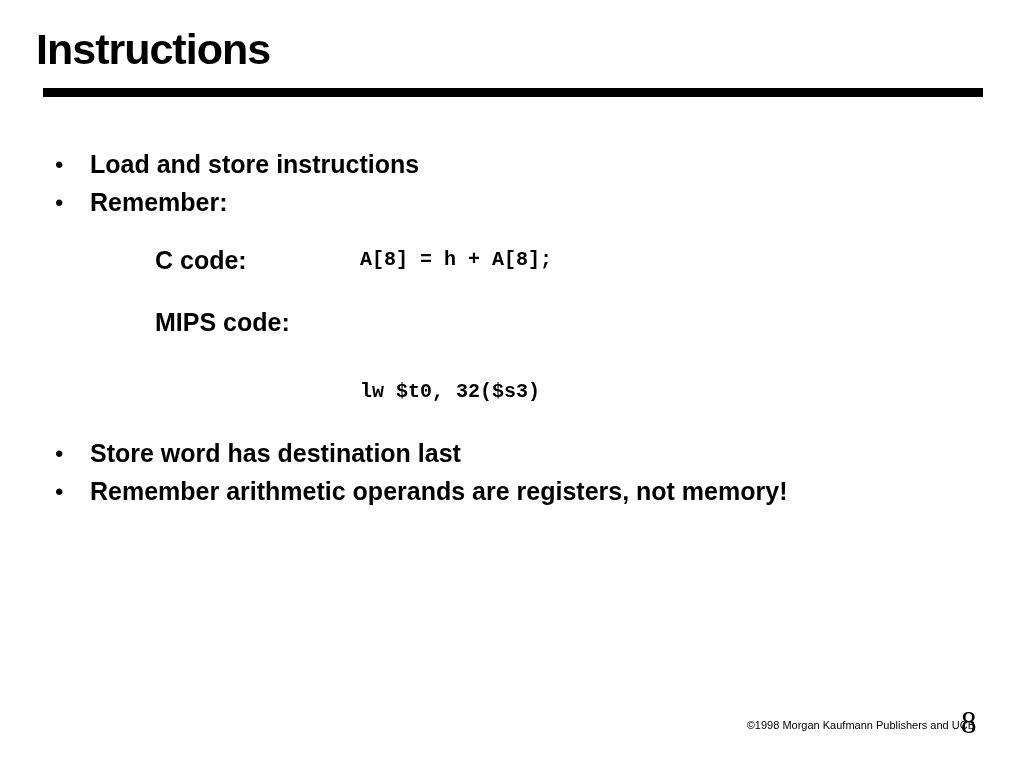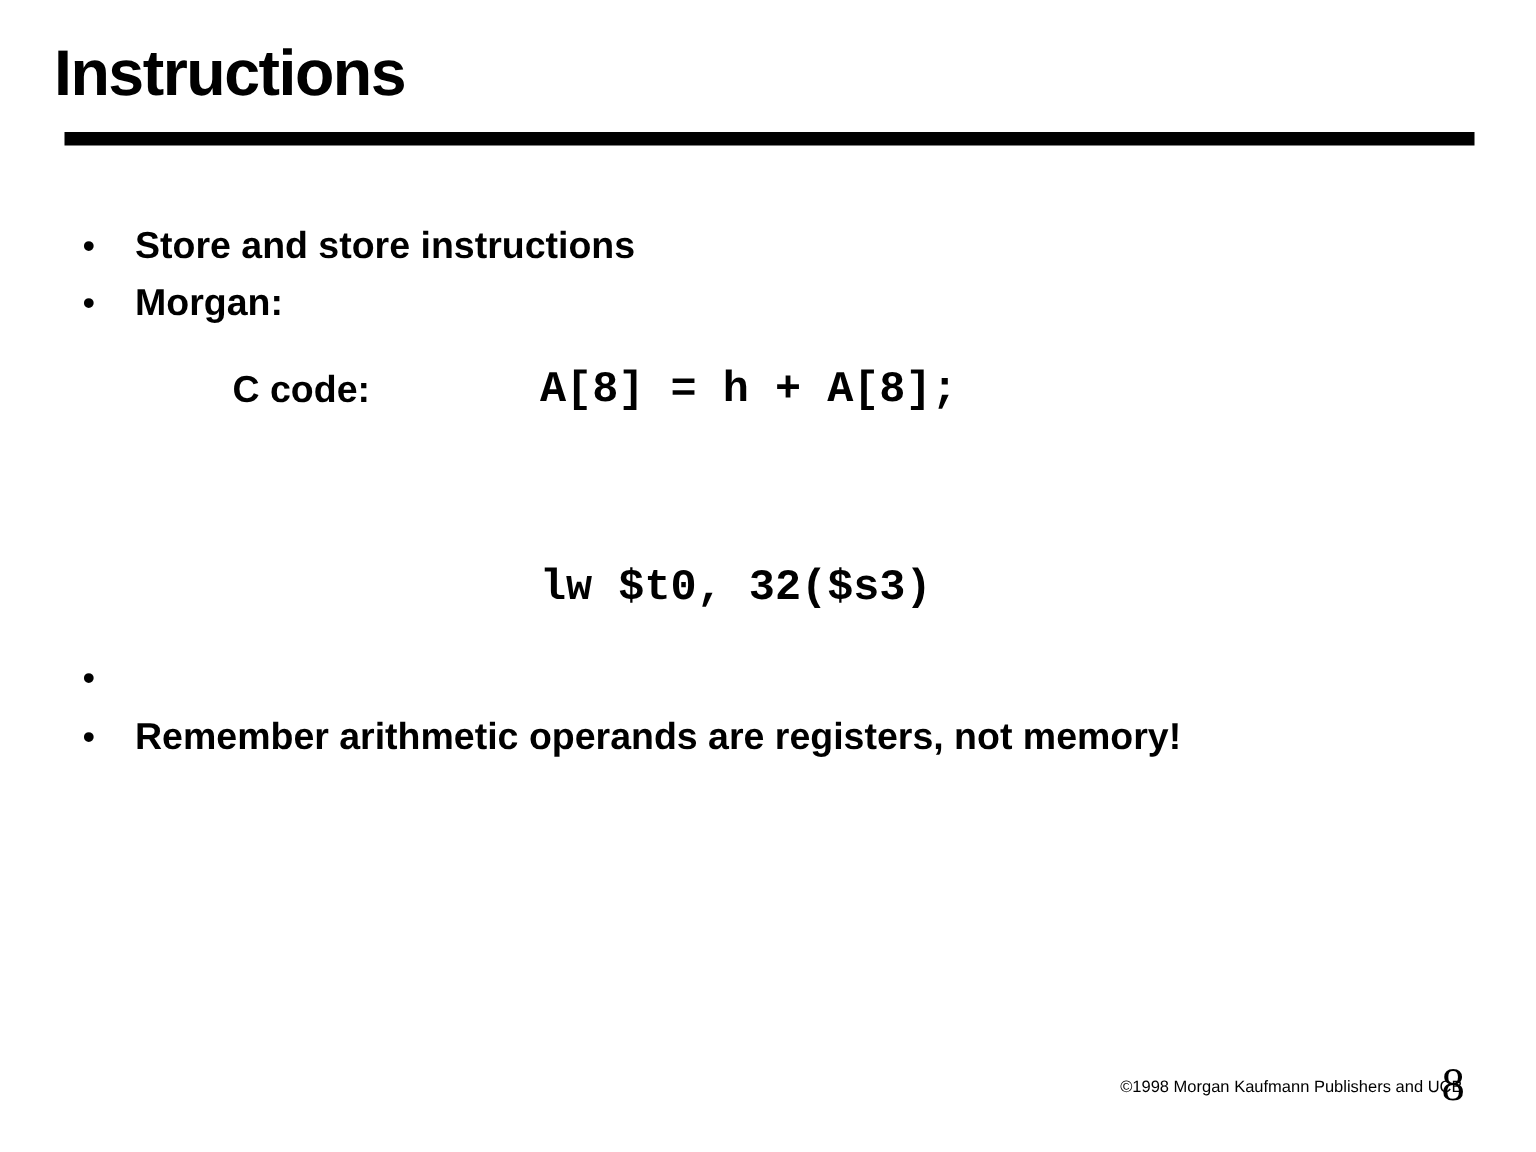--- a/index.html
+++ b/index.html
@@ -58,21 +58,21 @@
     white-space: nowrap;
     text-align: right;
   }
   .c-label   { top: 246px; }
   .mips-label{ top: 308px; }
   .code {
     position: absolute;
     left: 360px;
     font-family: "Liberation Mono", monospace;
     font-weight: bold;
-    font-size: 29px;
+    font-size: 20px;
     line-height: 31px;
     white-space: pre;
   }
   .c-code    { top: 244px; }
   .mips-code { top: 314px; }
   .footer-copy {
     position: absolute;
     right: 49px;
     top: 719px;
     font-size: 11px;
@@ -92,36 +92,38 @@
 <body>
 
 <div class="slide">
 
   <div class="title">Instructions</div>
 
   <div class="rule"></div>
 
   <div class="bullet-row row-b1">
     <span class="bullet-dot">•</span>
-    <span>Store and store instructions</span>
+    <span>Load and store instructions</span>
   </div>
   <div class="bullet-row row-b2">
     <span class="bullet-dot">•</span>
-    <span>Morgan:</span>
+    <span>Remember:</span>
   </div>
 
   <div class="code-label c-label">C code:</div>
   <div class="code c-code">A[8] = h + A[8];</div>
 
+  <div class="code-label mips-label">MIPS code:</div>
   <div class="code mips-code">
     <div>lw $t0, 32($s3)</div>
   </div>
 
   <div class="bullet-row row-b3">
     <span class="bullet-dot">•</span>
+    <span>Store word has destination last</span>
   </div>
   <div class="bullet-row row-b4">
     <span class="bullet-dot">•</span>
     <span>Remember arithmetic operands are registers, not memory!</span>
   </div>
 
   <div class="footer-copy">©1998 Morgan Kaufmann Publishers and UCB</div>
 
   <div class="page-num">8</div>
 

